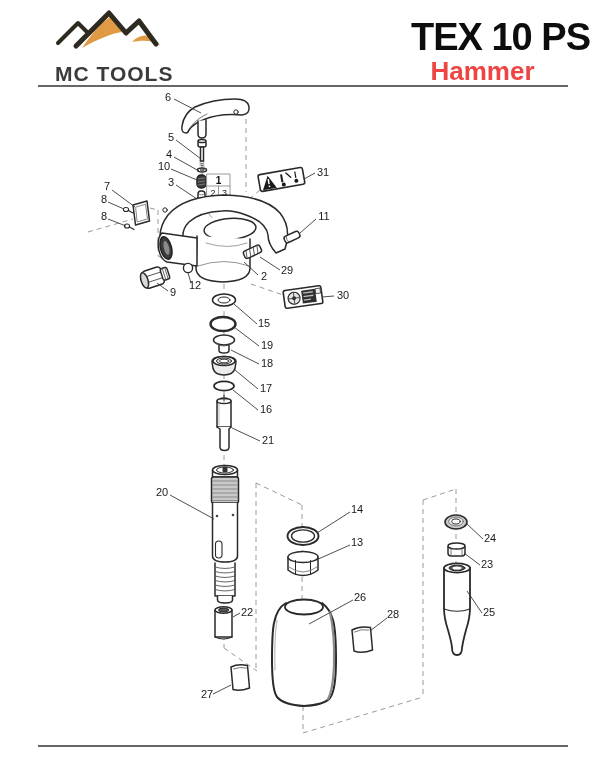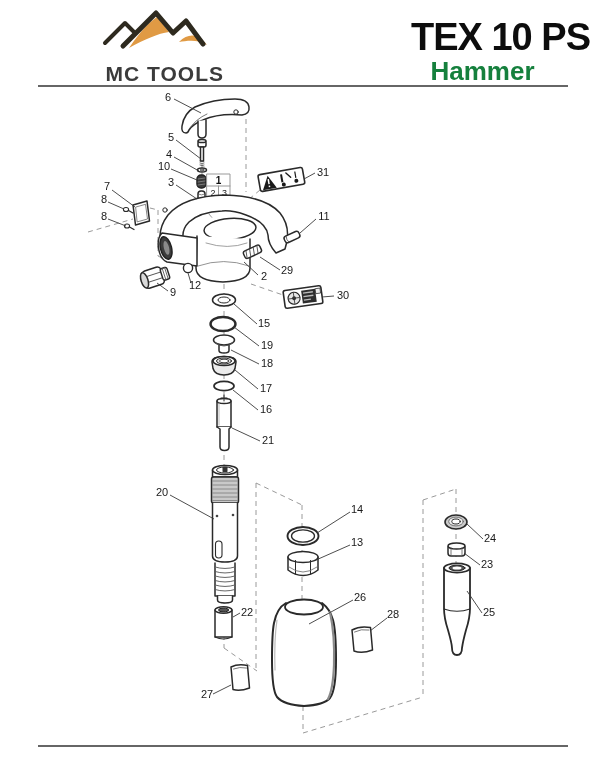--- a/index.html
+++ b/index.html
@@ -1,22 +1,22 @@
 <!DOCTYPE html>
 <html><head>
 <meta charset="utf-8">
 <style>
   html,body{margin:0;padding:0;background:#fff;}
   .page{position:relative;width:605px;height:783px;background:#fff;overflow:hidden;
         font-family:"Liberation Sans",sans-serif;}
-  .logo{position:absolute;left:64px;top:6px;width:160px;text-align:right;}
+  .logo{position:absolute;left:52px;top:6px;width:160px;}
   .brand{margin-top:2px;margin-left:3px;font-size:21px;font-weight:700;letter-spacing:1px;color:#3b3b3b;}
   .titles{position:absolute;right:15px;top:18px;width:215px;text-align:center;}
   .model{font-size:38px;font-weight:900;letter-spacing:-1px;color:#0d0d0d;line-height:1.0;white-space:nowrap;text-align:right;}
-  .product{font-size:26px;font-weight:700;color:#15803d;line-height:1.1;margin-top:1px;}
+  .product{font-size:26px;font-weight:700;color:#ef4444;line-height:1.1;margin-top:1px;}
   .rule{position:absolute;left:38px;width:530px;height:2px;background:#666;}
   .rule-top{top:85px;}
   .rule-bottom{top:745px;}
   svg.diagram{position:absolute;left:0;top:0;}
   .callout{font-size:11px;fill:#1a1a1a;}
   .inset-num{font-size:9px;fill:#222;}
   .inset-num-bold{font-size:10px;font-weight:bold;fill:#111;}
   text{font-family:"Liberation Sans",sans-serif;}
 </style>
 </head>

